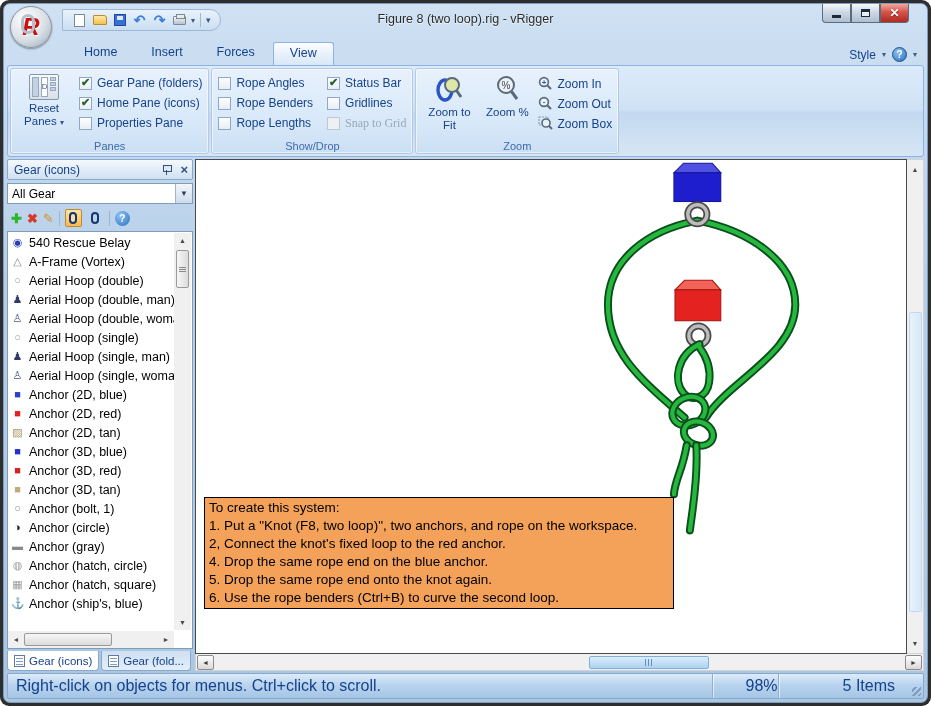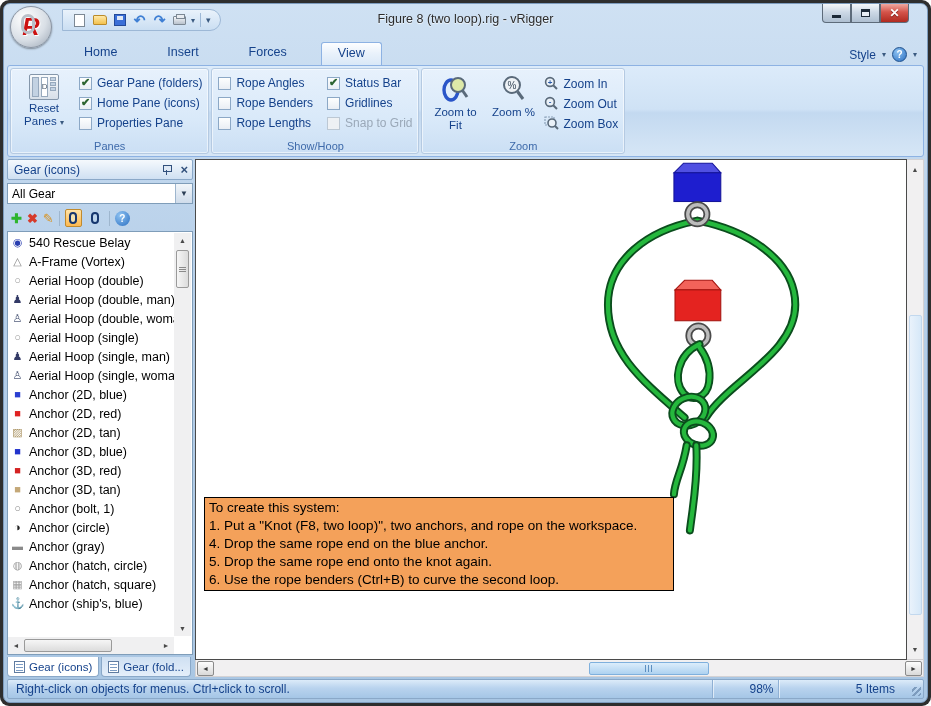--- a/index.html
+++ b/index.html
@@ -32,39 +32,39 @@
   .wbtn{width:29px;height:19px;border:1px solid #5d6b7a;border-top:none;display:flex;align-items:center;justify-content:center;
      background:linear-gradient(#f5f8fb,#cdd9e6 45%,#aebfd1);}
   .wbtn:first-child{border-radius:0 0 0 4px;}
   .wbtn-close{background:linear-gradient(#f0a8a0,#d4544a 45%,#b02a20);border-radius:0 0 4px 0;}
   .wbtn .glyph-min{width:9px;height:3px;background:#1d2a38;margin-top:6px;}
   .wbtn .glyph-max{width:9px;height:8px;border:1px solid #1d2a38;border-top:3px solid #1d2a38;background:#e8eef5;}
   .wbtn-close .glyph-x{color:#fff;font-weight:bold;font-size:12px;text-shadow:0 1px 1px #7a1510;}
 
   
   .tabrow{height:25px;flex:0 0 auto;display:flex;align-items:flex-end;padding:0 6px 0 64px;position:relative;}
-  .tabs{display:flex;gap:18px;height:23px;}
+  .tabs{display:flex;gap:2px;height:23px;}
   .tab{padding:3px 16px 0;font-size:12.5px;color:#15428b;border-radius:3px 3px 0 0;cursor:default;}
   .tab.active{background:linear-gradient(#fdfeff,#eaf2fb 45%,#d9e8f7);border:1px solid #8db2e3;border-bottom:none;}
   .tabrow-right{position:absolute;right:10px;bottom:3px;display:flex;align-items:center;gap:6px;font-size:12px;color:#15428b;}
   .help-circle{width:15px;height:15px;border-radius:50%;background:radial-gradient(circle at 35% 30%,#8fc3f2,#2a6fc2);color:#fff;font-size:10px;font-weight:bold;display:flex;align-items:center;justify-content:center;border:1px solid #1d4f8c;}
 
   
   .ribbon{height:92px;flex:0 0 auto;margin:0 3px;border:1px solid #8db2e3;border-radius:3px;
      background:linear-gradient(#dcebfa,#cfe2f5 48%,#c3d9f0 52%,#d6e6f6);display:flex;align-items:stretch;padding:2px;gap:2px;}
   .rgroup{position:relative;border:1px solid #b5cae2;border-radius:3px;padding:3px 6px 16px 6px;
      background:linear-gradient(#e7f1fc,#d9e9f9 60%,#cbdff4);box-shadow:inset 0 0 0 1px rgba(255,255,255,.55);}
   .rgroup-label{position:absolute;left:0;right:0;bottom:1px;text-align:center;font-size:11px;color:#3e6aaa;}
   .bigbtn{display:flex;flex-direction:column;align-items:center;justify-content:flex-start;width:54px;padding-top:2px;
      font-size:11.5px;color:#15428b;text-align:center;line-height:1.15;gap:2px;border-radius:3px;}
   .cbcol{display:flex;flex-direction:column;justify-content:flex-start;gap:6px;padding-top:4px;}
   .cb-row{display:flex;align-items:center;gap:5px;font-size:12px;color:#15428b;white-space:nowrap;}
   .cb{width:13px;height:13px;border:1px solid #8ca8c6;background:linear-gradient(#fdfefe,#e9eef4);display:flex;align-items:center;justify-content:center;}
   .cb .check{color:#2c6431;font-size:11px;font-weight:bold;line-height:1;margin-top:-1px;}
-  .cb-row.disabled{color:#9aa8b8;}
+  .cb-row.disabled{color:#9aa8b8;font-family:Liberation Serif, serif;}
   .cb-row.disabled .cb{background:#eef1f4;border-color:#bcc8d4;}
   .g-panes{display:flex;gap:8px;}
   .resetpanes-icon{width:30px;height:26px;background:linear-gradient(#f8fafc,#d7dfe8);border:1px solid #8496aa;border-radius:2px;display:flex;padding:2px;gap:2px;}
   .rp-left{width:7px;background:#c3d2e2;border:1px solid #97a9bd;}
   .rp-mid{flex:1;border:1px solid #97a9bd;background:#fff;font-size:8px;color:#4a5a6c;display:flex;align-items:center;justify-content:center;}
   .rp-right{width:6px;display:flex;flex-direction:column;gap:1px;}
   .rp-right i{display:block;height:4px;background:#c3d2e2;border:1px solid #97a9bd;}
   .g-showhide{display:flex;gap:14px;}
   .g-zoom{display:flex;gap:4px;}
   .smallcol{display:flex;flex-direction:column;gap:5px;padding-top:4px;}
@@ -121,22 +121,22 @@
   .instructions{position:absolute;left:8px;top:337px;width:470px;border:1px solid #000;background:#f4a15a;padding:1px 4px;font-size:13.5px;line-height:18px;color:#000;}
   .cv-vscroll{grid-column:2;grid-row:1;background:#f1f0f1;border:1px solid #d4d2d4;border-left:none;display:flex;flex-direction:column;align-items:center;justify-content:space-between;padding:2px 0;}
   .cv-vthumb{width:13px;flex:0 0 300px;margin-top:110px;background:linear-gradient(90deg,#e9f2fb,#d6e8f8);border:1px solid #c2d8ee;border-radius:2px;}
   .cv-hscroll{grid-column:1 / span 2;grid-row:2;background:#f1f0f1;border:1px solid #d4d2d4;border-top:none;display:flex;align-items:center;position:relative;}
   .cv-btn{width:17px;height:15px;margin:0 1px;background:linear-gradient(#fdfdfd,#d9d9d9);border:1px solid #8a8a8a;border-radius:2px;display:flex;align-items:center;justify-content:center;font-size:7px;color:#3a3a3a;}
   .cv-hthumb{position:absolute;left:54%;width:120px;height:13px;background:linear-gradient(#dcedfb,#aed2f0);border:1px solid #7fb0dd;border-radius:2px;display:flex;align-items:center;justify-content:center;gap:2px;}
   .cv-hthumb i{display:block;width:1px;height:7px;background:#5d8fc0;}
   .cv-hfill{flex:1;}
 
   
-  .statusbar{height:20px;flex:0 0 auto;margin:0 3px 3px;display:flex;align-items:stretch;
-     background:linear-gradient(#dcebf9,#b9d3ee 45%,#a5c6e6);border:1px solid #8aa8c8;border-radius:2px;font-size:12px;color:#15428b;}
+  .statusbar{height:26px;flex:0 0 auto;margin:0 3px 3px;display:flex;align-items:stretch;
+     background:linear-gradient(#dcebf9,#b9d3ee 45%,#a5c6e6);border:1px solid #8aa8c8;border-radius:2px;font-size:16px;color:#15428b;}
   .sb-msg{flex:1;display:flex;align-items:center;padding-left:8px;border-right:1px solid #8fb0d4;box-shadow:1px 0 0 rgba(255,255,255,.6);}
   .sb-zoom{width:66px;display:flex;align-items:center;justify-content:center;border-right:1px solid #8fb0d4;box-shadow:1px 0 0 rgba(255,255,255,.6);padding-left:32px;}
   .sb-items{width:130px;display:flex;align-items:center;justify-content:flex-end;padding-right:14px;}
   .sb-grip{width:14px;position:relative;}
   .sb-grip::before{content:"";position:absolute;right:2px;bottom:2px;width:9px;height:9px;
      background:repeating-linear-gradient(135deg,transparent 0 2px,#7d9cbe 2px 4px);}
 </style>
 </head>
 <body>
 
@@ -255,21 +255,21 @@
             </span>
             <span class="cb-row">
               <span class="cb"></span>
               <span>Gridlines</span>
             </span>
             <span class="cb-row disabled">
               <span class="cb"></span>
               <span>Snap to Grid</span>
             </span>
           </div>
-        <div class="rgroup-label">Show/Hoop</div>
+        <div class="rgroup-label">Show/Drop</div>
       </div>
 
       <div class="rgroup g-zoom">
         <div class="bigbtn">
           <svg class="zicon" width="30" height="30" viewBox="0 0 30 30">
             <ellipse cx="11" cy="16" rx="7" ry="10" fill="none" stroke="#2a55c8" stroke-width="3.4"></ellipse>
             <circle cx="18" cy="11" r="7" fill="#dde9a8" stroke="#5a6a7a" stroke-width="2"></circle>
             <line x1="22.5" y1="16.5" x2="27" y2="23" stroke="#5a6a7a" stroke-width="3"></line>
           </svg>
           <span>Zoom to Fit</span>
@@ -493,20 +493,21 @@
             </g>
 
             <path d="M 461 268 C 457 292 450 300 449 314" fill="none" stroke="#0b4d1d" stroke-width="7.5" stroke-linecap="round"></path>
             <path d="M 461 268 C 457 292 450 300 449 314" fill="none" stroke="#25b83d" stroke-width="4" stroke-linecap="round"></path>
             <path d="M 470 268 C 472 300 466 330 464 348" fill="none" stroke="#0b4d1d" stroke-width="7.5" stroke-linecap="round"></path>
             <path d="M 470 268 C 472 300 466 330 464 348" fill="none" stroke="#25b83d" stroke-width="4" stroke-linecap="round"></path>
           </svg>
           <div class="instructions" id="instructions" style="background: rgb(244, 161, 90);">
               <div>To create this system:</div>
               <div>1. Put a "Knot (F8, two loop)", two anchors, and rope on the workspace.</div>
+              <div>2, Connect the knot's fixed loop to the red anchor.</div>
               <div>4. Drop the same rope end on the blue anchor.</div>
               <div>5. Drop the same rope end onto the knot again.</div>
               <div>6. Use the rope benders (Ctrl+B) to curve the second loop.</div>
             </div>
         </div>
         <div class="cv-vscroll">
           <span class="vs-arrow">▲</span>
           <span class="cv-vthumb"></span>
           <span class="vs-arrow">▼</span>
         </div>

